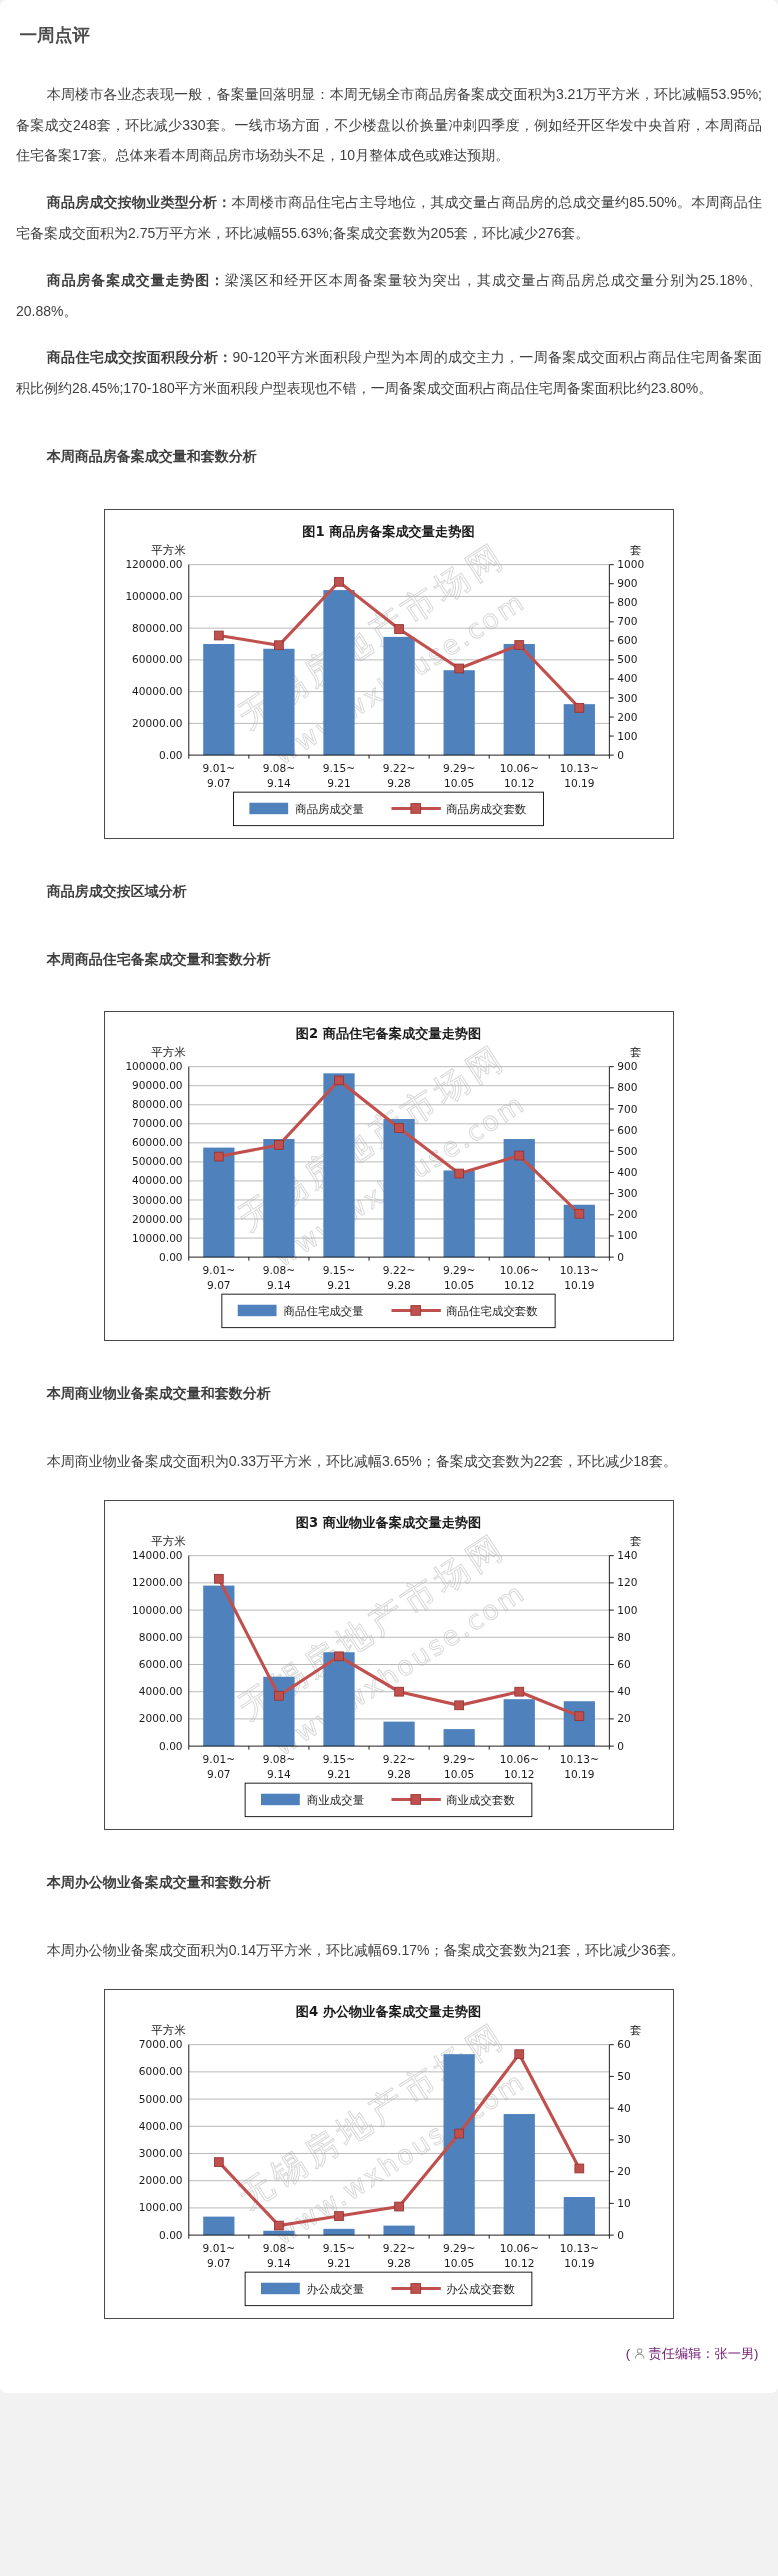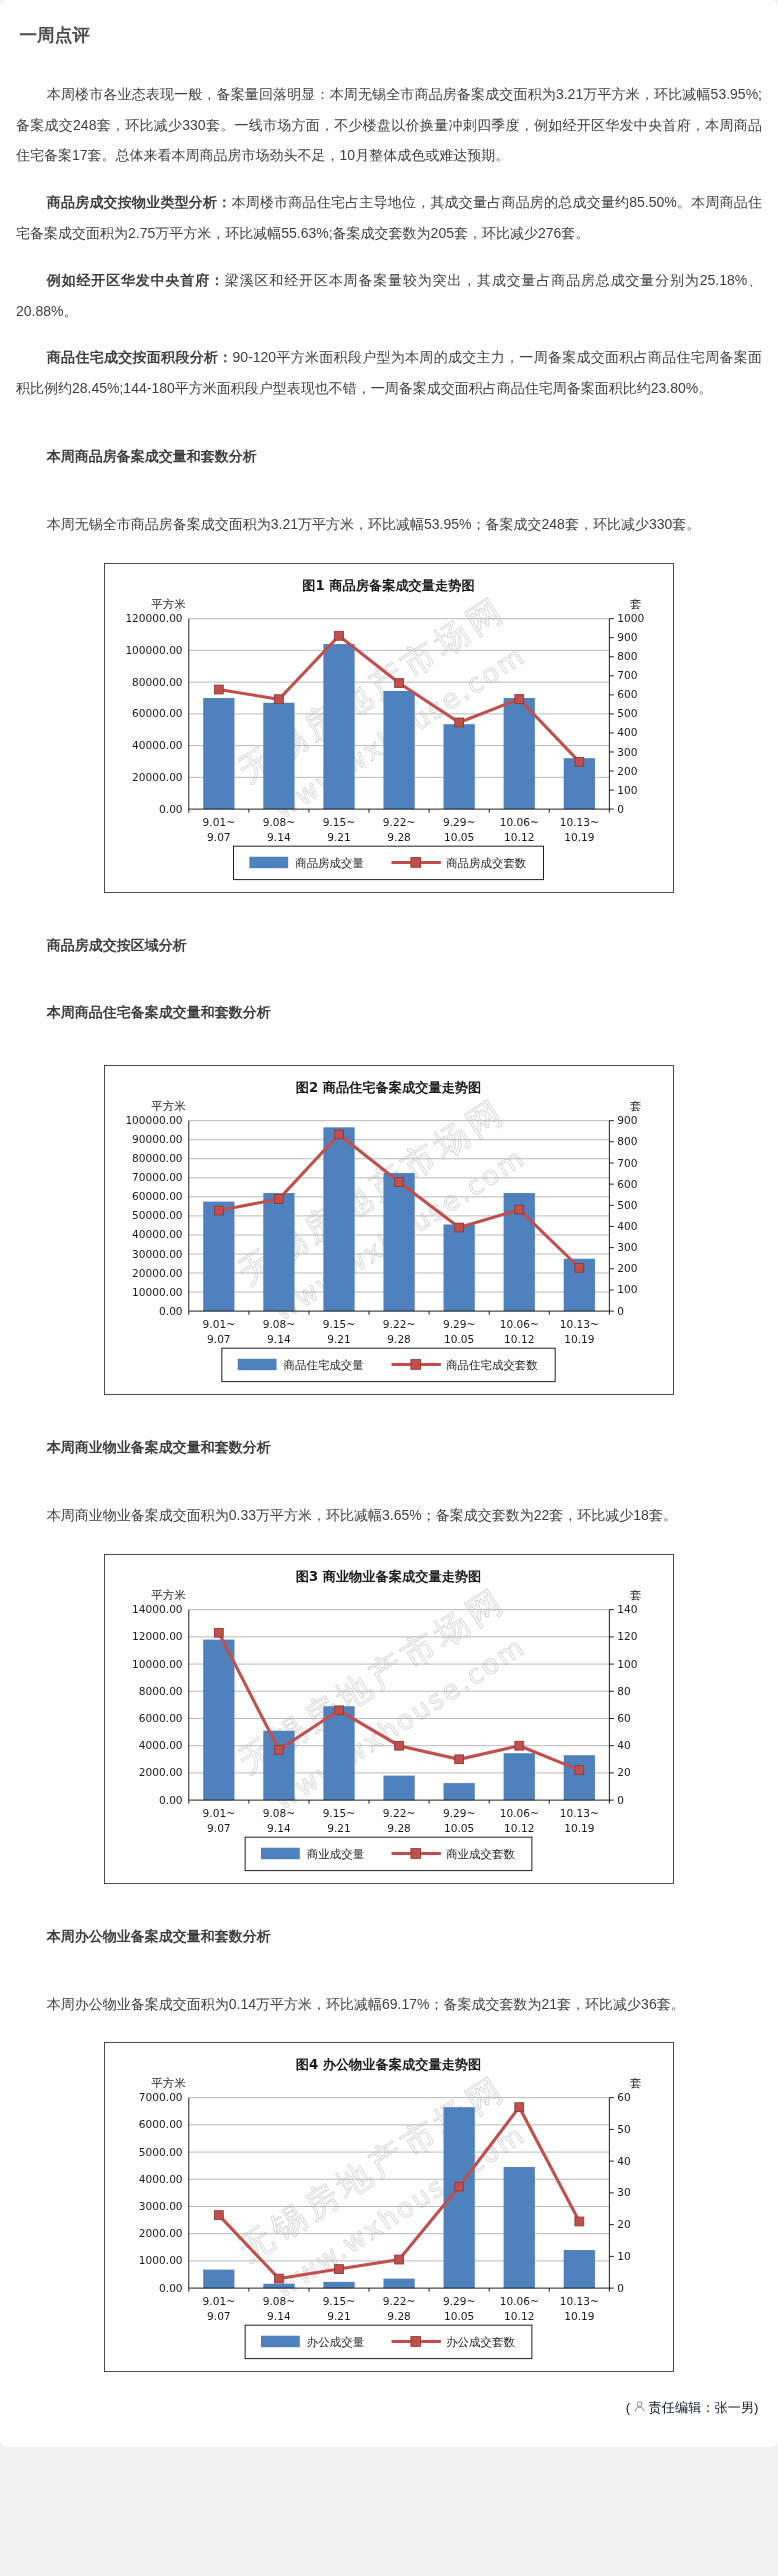--- a/index.html
+++ b/index.html
@@ -41,43 +41,42 @@
     margin:23px 0 26.4px 88px;
     border:0.9px solid #4a4a4a;
     background:#ffffff;
   }
   .chart-box svg{display:block;}
   .chart-box svg text{font-family:"DejaVu Sans","Liberation Sans",sans-serif;}
   .page-footer{
     margin-top:16px;
     text-align:right;
     font-size:13.2px;
-    color:#0f172a;
+    color:#701a75;
     padding-right:3.5px;
   }
   .page-footer .editor-icon-svg{vertical-align:-1.8px;margin:0 2.6px;}
 </style>
 </head>
 <body>
 
 <div class="page">
 
   <div class="page-title">一周点评</div>
 
   <p class="body-text">本周楼市各业态表现一般，备案量回落明显：本周无锡全市商品房备案成交面积为3.21万平方米，环比减幅53.95%;备案成交248套，环比减少330套。一线市场方面，不少楼盘以价换量冲刺四季度，例如经开区华发中央首府，本周商品住宅备案17套。总体来看本周商品房市场劲头不足，10月整体成色或难达预期。</p>
 
   <p class="body-text"><span class="lead">商品房成交按物业类型分析：</span><span>本周楼市商品住宅占主导地位，其成交量占商品房的总成交量约85.50%。本周商品住宅备案成交面积为2.75万平方米，环比减幅55.63%;备案成交套数为205套，环比减少276套。</span></p>
 
-  <p class="body-text"><span class="lead">例如经开区华发中央首府：</span><span>梁溪区和经开区本周备案量较为突出，其成交量占商品房总成交量分别为25.18%、20.88%。</span></p>
-
-  <p class="body-text"><span class="lead">商品住宅成交按面积段分析：</span><span>90-120平方米面积段户型为本周的成交主力，一周备案成交面积占商品住宅周备案面积比例约28.45%;144-180平方米面积段户型表现也不错，一周备案成交面积占商品住宅周备案面积比约23.80%。</span></p>
+  <p class="body-text"><span class="lead">商品房备案成交量走势图：</span><span>梁溪区和经开区本周备案量较为突出，其成交量占商品房总成交量分别为25.18%、20.88%。</span></p>
+
+  <p class="body-text"><span class="lead">商品住宅成交按面积段分析：</span><span>90-120平方米面积段户型为本周的成交主力，一周备案成交面积占商品住宅周备案面积比例约28.45%;170-180平方米面积段户型表现也不错，一周备案成交面积占商品住宅周备案面积比约23.80%。</span></p>
 
   <p class="heading">本周商品房备案成交量和套数分析</p>
 
-  <p class="body-text">本周无锡全市商品房备案成交面积为3.21万平方米，环比减幅53.95%；备案成交248套，环比减少330套。</p>
 
   <div class="chart-box">
     <svg width="567" height="328" viewBox="0 0 643 372">
         <g transform="rotate(-33 321 170)">
           <text x="321" y="150" text-anchor="middle" font-size="38" fill="none" stroke="#d9d9d9" stroke-width="1.1" letter-spacing="6">无锡房地产市场网</text>
           <text x="321" y="205" text-anchor="middle" font-size="30" fill="none" stroke="#d9d9d9" stroke-width="1.1" letter-spacing="3">www.wxhouse.com</text>
         </g>
         <text x="321.5" y="30" text-anchor="middle" font-size="15" font-weight="bold" fill="#1a1a1a">图1  商品房备案成交量走势图</text>
         <text x="72" y="50" text-anchor="middle" font-size="13" fill="#1a1a1a">平方米</text>
         <text x="602" y="50" text-anchor="middle" font-size="13" fill="#1a1a1a">套</text>

